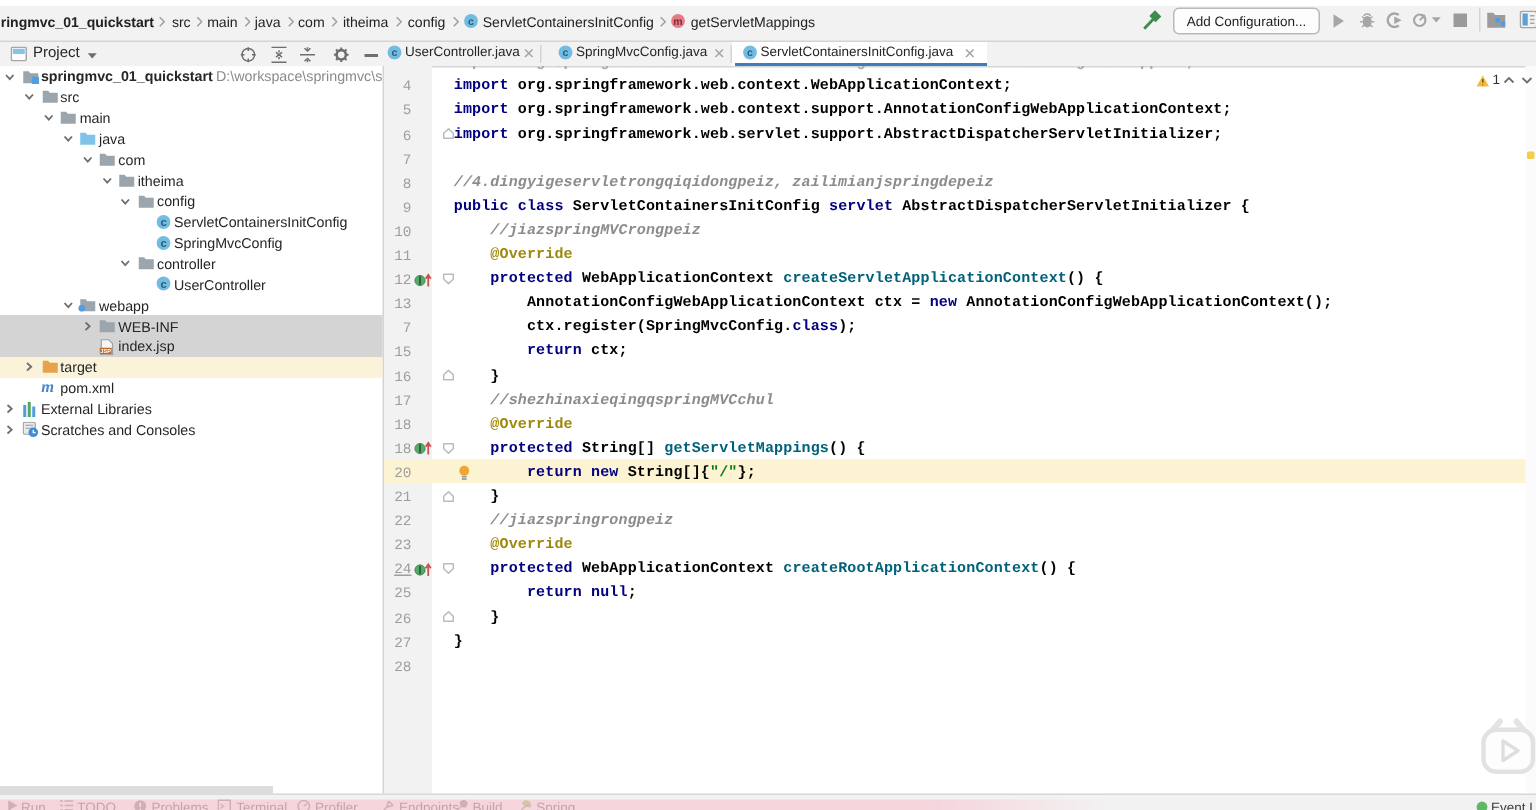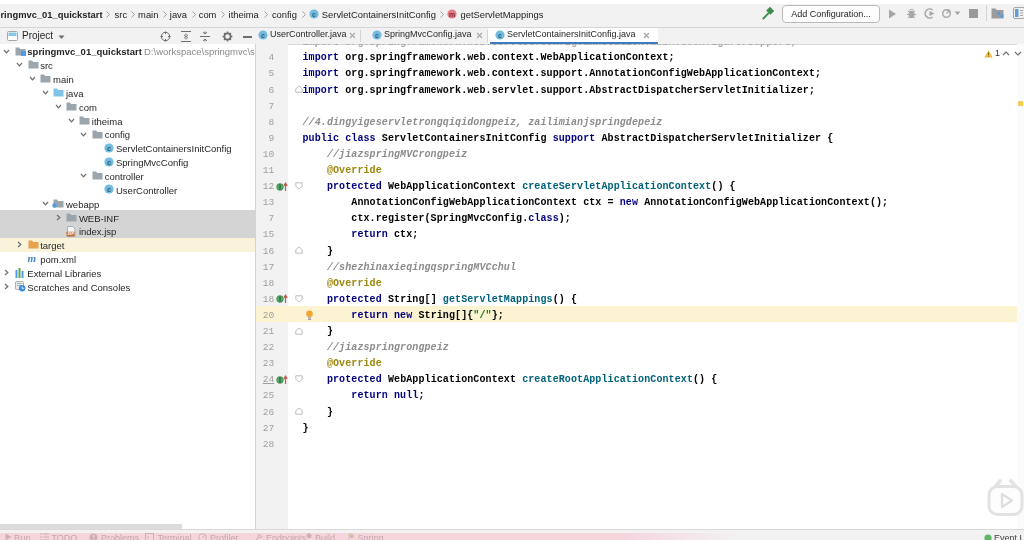--- a/index.html
+++ b/index.html
@@ -338,21 +338,21 @@
 </div>
 <div id="gutter"></div>
 <div id="editor">
  <div class="abs" style="left:0;top:262.3px;width:762px;height:16.1px;background:#fcf3d2;"></div>
  <div class="codeline" style="top:-8.6px;"><span style="color:#a9a9a9">import org.springframework.web.servlet.config.annotation.WebMvcConfigurerSupport;</span></div>
  <div class="codeline" style="top:6.3px;"><span class="kw">import</span> org.springframework.web.context.WebApplicationContext;</div>
  <div class="codeline" style="top:22.4px;"><span class="kw">import</span> org.springframework.web.context.support.AnnotationConfigWebApplicationContext;</div>
  <div class="codeline" style="top:38.5px;"><span class="kw">import</span> org.springframework.web.servlet.support.AbstractDispatcherServletInitializer;</div>
  <div class="codeline" style="top:54.6px;"></div>
  <div class="codeline" style="top:70.7px;"><span class="cm">//4.dingyigeservletrongqiqidongpeiz, zailimianjspringdepeiz</span></div>
- <div class="codeline" style="top:86.8px;"><span class="kw">public class</span> ServletContainersInitConfig <span class="kw">support</span> AbstractDispatcherServletInitializer {</div>
+ <div class="codeline" style="top:86.8px;"><span class="kw">public class</span> ServletContainersInitConfig <span class="kw">servlet</span> AbstractDispatcherServletInitializer {</div>
  <div class="codeline" style="top:102.9px;">    <span class="cm">//jiazspringMVCrongpeiz</span></div>
  <div class="codeline" style="top:119.0px;">    <span class="ann">@Override</span></div>
  <div class="codeline" style="top:135.1px;">    <span class="kw">protected</span> WebApplicationContext <span class="mth">createServletApplicationContext</span>() {</div>
  <div class="codeline" style="top:151.2px;">        AnnotationConfigWebApplicationContext ctx = <span class="kw">new</span> AnnotationConfigWebApplicationContext();</div>
  <div class="codeline" style="top:167.3px;">        ctx.register(SpringMvcConfig.<span class="kw">class</span>);</div>
  <div class="codeline" style="top:183.4px;">        <span class="kw">return</span> ctx;</div>
  <div class="codeline" style="top:199.5px;">    }</div>
  <div class="codeline" style="top:215.6px;">    <span class="cm">//shezhinaxieqingqspringMVCchul</span></div>
  <div class="codeline" style="top:231.7px;">    <span class="ann">@Override</span></div>
  <div class="codeline" style="top:247.8px;">    <span class="kw">protected</span> String[] <span class="mth">getServletMappings</span>() {</div>

